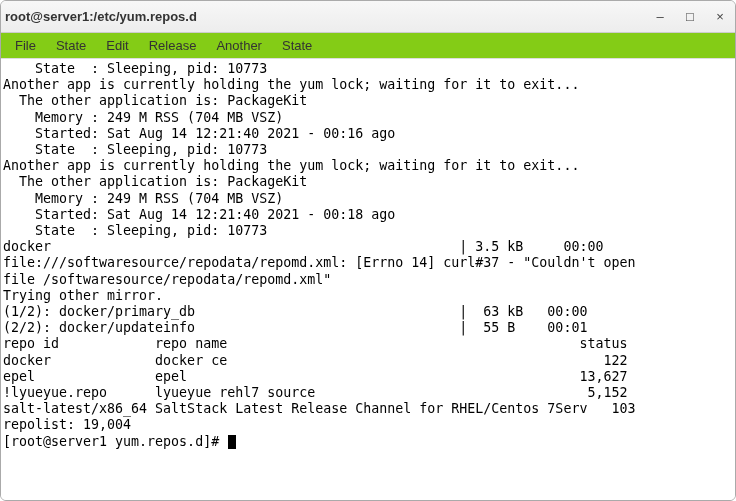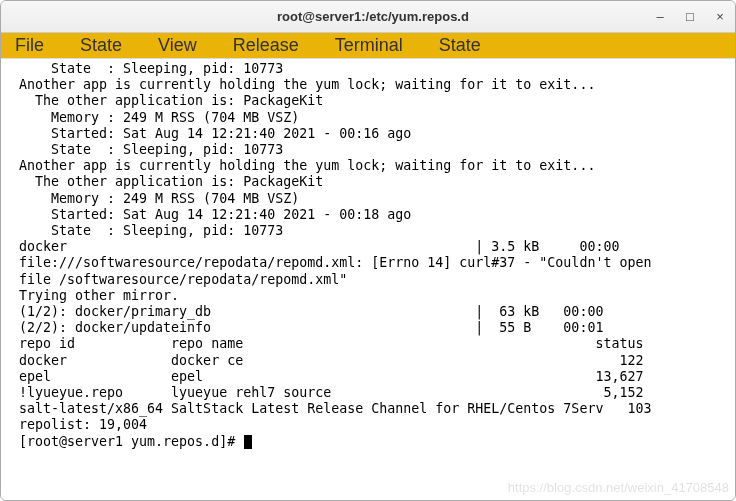--- a/index.html
+++ b/index.html
@@ -17,60 +17,60 @@
     height: 32px;
     background: linear-gradient(#f7f7f7, #ededed);
     border-bottom: 1px solid #ccc;
     display: flex;
     align-items: center;
     position: relative;
     font-size: 13px;
   }
   .titlebar .title {
     position: absolute;
-    left: 10px; right: 0;
-    text-align: center;
+    left: 4px; right: 0;
+    text-align: left;
     font-weight: bold;
     color: #333;
     pointer-events: none;
   }
   .win-controls {
     position: absolute;
     right: 6px;
     display: flex;
     gap: 12px;
   }
   .win-btn {
     width: 18px; height: 18px;
     display: flex; align-items: center; justify-content: center;
     color: #444;
     font-size: 13px;
     cursor: pointer;
   }
   .menubar {
     height: 26px;
-    background: #eab308;
+    background: #84cc16;
     border-bottom: 1px solid #ddd;
     display: flex;
     align-items: center;
-    font-size: 18px;
+    font-size: 13px;
     padding: 0 6px;
-    gap: 20px;
+    gap: 4px;
   }
   .menu-item {
     padding: 2px 8px;
     color: #333;
     cursor: pointer;
   }
   .terminal {
     font-family: "DejaVu Sans Mono", "Liberation Mono", monospace;
     font-size: 13.3px;
     line-height: 16.2px;
     white-space: pre;
-    padding: 2px 18px;
+    padding: 2px 2px;
     color: #000;
     background: #fff;
     height: calc(501px - 32px - 26px);
     overflow: hidden;
     position: relative;
   }
   .cursor {
     display: inline-block;
     width: 8px; height: 14px;
     background: #000;
@@ -101,21 +101,20 @@
       </div>
     <div class="win-btn">
         <span>×</span>
       </div>
   </div>
 </div>
 
 <div class="menubar">
   <div class="menu-item">File</div>
   <div class="menu-item">State</div>
-  <div class="menu-item">View</div>
+  <div class="menu-item">Edit</div>
   <div class="menu-item">Release</div>
-  <div class="menu-item">Terminal</div>
+  <div class="menu-item">Another</div>
   <div class="menu-item">State</div>
 </div>
 
 <div class="terminal" id="terminal"><div>    State  : Sleeping, pid: 10773</div><div>Another app is currently holding the yum lock; waiting for it to exit...</div><div>  The other application is: PackageKit</div><div>    Memory : 249 M RSS (704 MB VSZ)</div><div>    Started: Sat Aug 14 12:21:40 2021 - 00:16 ago</div><div>    State  : Sleeping, pid: 10773</div><div>Another app is currently holding the yum lock; waiting for it to exit...</div><div>  The other application is: PackageKit</div><div>    Memory : 249 M RSS (704 MB VSZ)</div><div>    Started: Sat Aug 14 12:21:40 2021 - 00:18 ago</div><div>    State  : Sleeping, pid: 10773</div><div>docker                                                   | 3.5 kB     00:00</div><div>file:///softwaresource/repodata/repomd.xml: [Errno 14] curl#37 - "Couldn't open</div><div>file /softwaresource/repodata/repomd.xml"</div><div>Trying other mirror.</div><div>(1/2): docker/primary_db                                 |  63 kB   00:00</div><div>(2/2): docker/updateinfo                                 |  55 B    00:01</div><div>repo id            repo name                                            status</div><div>docker             docker ce                                               122</div><div>epel               epel                                                 13,627</div><div>!lyueyue.repo      lyueyue rehl7 source                                  5,152</div><div>salt-latest/x86_64 SaltStack Latest Release Channel for RHEL/Centos 7Serv   103</div><div>repolist: 19,004</div><div><span>[root@server1 yum.repos.d]# </span><span class="cursor"></span></div>
-  <div class="watermark">https://blog.csdn.net/weixin_41708548</div>
 </div>
 
 </body></html>

